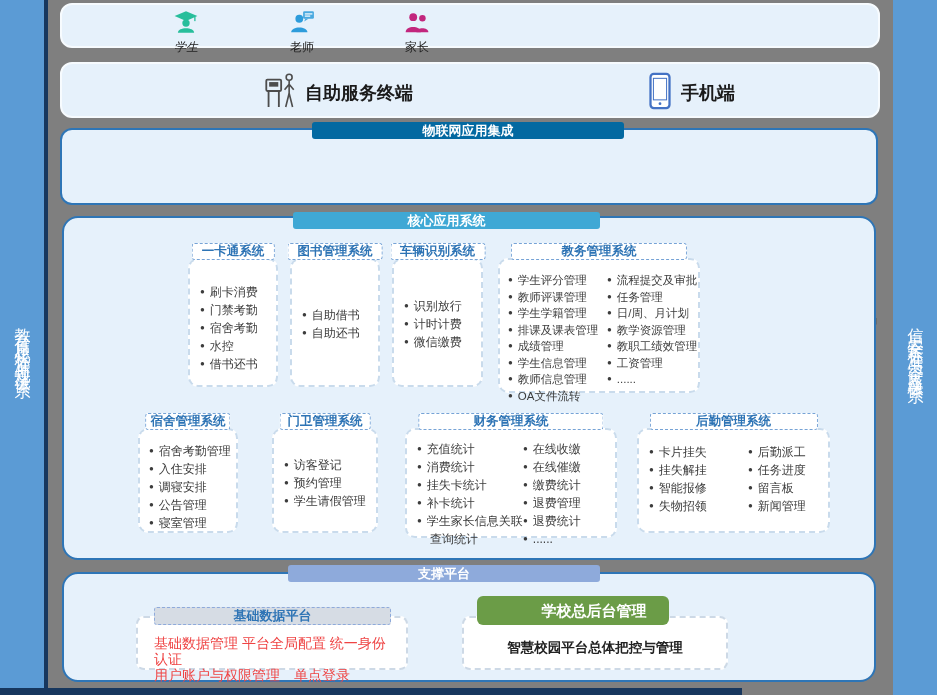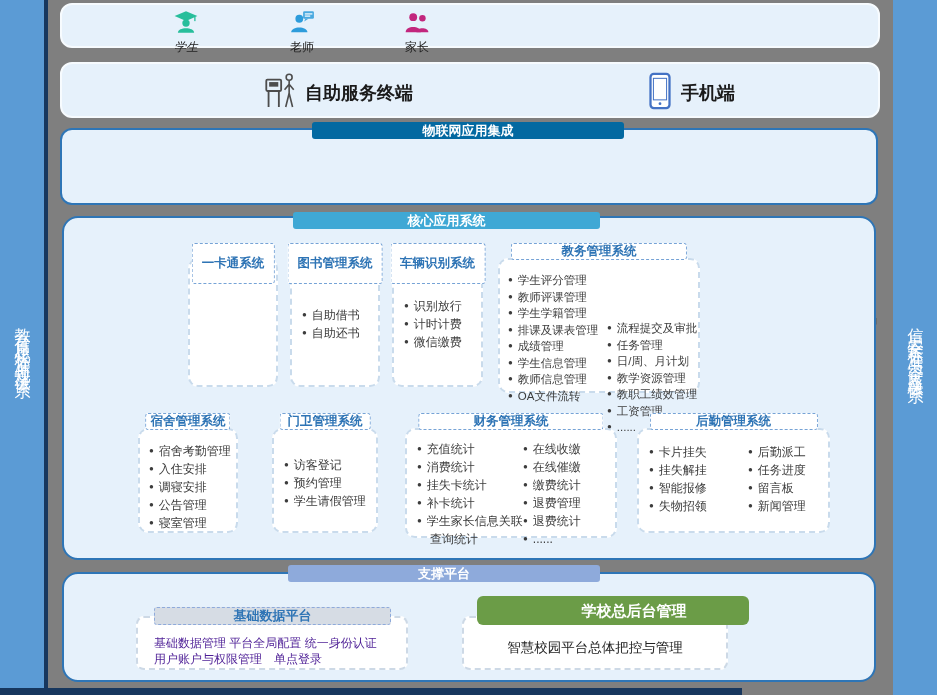--- a/index.html
+++ b/index.html
@@ -24,36 +24,36 @@
   .term-item { position:absolute; display:flex; align-items:center; gap:9px; }
   .term-item .label { font-size:18px; font-weight:bold; color:#1a1a1a; }
 
   .iot-item { position:absolute; top:143px; width:84px; text-align:center; }
   .tile { width:36px; height:36px; border-radius:8px; margin:0 auto; display:flex; align-items:center; justify-content:center; }
   .iot-item .label { font-size:11px; color:#333; margin-top:4px; }
 
   .sysbox { position:absolute; background:#fff; border:2px dashed #C9DBEC; border-radius:10px; }
   .syshead { position:absolute; top:-17px; left:50%; transform:translateX(-50%); background:#fff;
              border:1px dashed #76A3D6; border-radius:3px; color:#2E74B5; font-weight:bold;
-             font-size:12.5px; line-height:15px; padding:12px 9px; white-space:nowrap; z-index:4; }
+             font-size:12.5px; line-height:15px; padding:0 9px; white-space:nowrap; z-index:4; }
   .syshead.wide { width:89%; padding:0; text-align:center; }
   .sysbox ul { list-style:none; }
   .li { font-size:12px; color:#3C3C3C; line-height:16px; padding-left:13px; text-indent:-13px; }
   .li::before { content:"●"; font-size:8px; margin-right:5px; position:relative; top:-2px; }
   .cols { display:flex; }
   .dense .li { font-size:11.5px; line-height:15.5px; }
 
   .base-head { position:absolute; left:154px; top:607px; width:237px; height:18px; z-index:5;
                background:#D6DCE4; border:1px dashed #8EAADB; border-radius:3px; color:#2E74B5;
                font-weight:bold; font-size:13px; line-height:16px; text-align:center; }
-  .admin-head { position:absolute; left:477px; top:596px; width:272px; height:29px; z-index:5;
+  .admin-head { position:absolute; left:477px; top:596px; width:192px; height:29px; z-index:5;
                 border-radius:6px; color:#fff; font-weight:bold; font-size:15px; line-height:29px; text-align:center;padding-left:42px; }
   .support-box { position:absolute; background:#fff; border:2px dashed #CDD9E6; border-radius:8px; }
-  .base-text { padding:17px 8px 0 16px; font-size:12px; color:#4c1d95; line-height:16px; }
-  .admin-text { padding-top:21px; text-align:center; font-size:13.5px; font-weight:400; color:#222; }
+  .base-text { padding:17px 8px 0 16px; font-size:14px; color:#ef4444; line-height:16px; }
+  .admin-text { padding-top:21px; text-align:center; font-size:13.5px; font-weight:700; color:#222; }
 </style>
 </head>
 <body>
 
 <div class="stage">
 
   <div class="bar-left" style="background: rgb(91, 155, 213);">
     <span class="vtext">教育信息化标准与规范体系</span>
   </div>
   <div class="navy-line" style="background: rgb(23, 55, 94);"></div>
@@ -222,20 +222,27 @@
       </div>
       <div class="label">智慧后勤</div>
     </div>
   </div>
 
   <div class="banner" style="left: 293px; top: 212px; width: 307px; background: rgb(63, 168, 213);">核心应用系统</div>
   <div class="panel blue-border" style="left:62px; top:216px; width:814px; height:344px; border-radius:16px;"></div>
 
   <div class="sysbox" style="left:188px; top:258px; width:90px; height:129px;">
     <div class="syshead">一卡通系统</div>
+    <ul style="padding:24px 0 0 10px;">
+      <li class="li">刷卡消费</li>
+      <li class="li">门禁考勤</li>
+      <li class="li">宿舍考勤</li>
+      <li class="li">水控</li>
+      <li class="li">借书还书</li>
+    </ul>
   </div>
 
   <div class="sysbox" style="left:290px; top:258px; width:90px; height:129px;">
     <div class="syshead">图书管理系统</div>
     <ul style="padding:47px 0 0 10px;">
       <li class="li">自助借书</li>
       <li class="li">自助还书</li>
     </ul>
   </div>
 
@@ -254,21 +261,21 @@
       <ul style="width:99px;">
         <li class="li">学生评分管理</li>
         <li class="li">教师评课管理</li>
         <li class="li">学生学籍管理</li>
         <li class="li">排课及课表管理</li>
         <li class="li">成绩管理</li>
         <li class="li">学生信息管理</li>
         <li class="li">教师信息管理</li>
         <li class="li">OA文件流转</li>
       </ul>
-      <ul style="flex:1;margin-top:48px;">
+      <ul style="flex:1;">
         <li class="li">流程提交及审批</li>
         <li class="li">任务管理</li>
         <li class="li">日/周、月计划</li>
         <li class="li">教学资源管理</li>
         <li class="li">教职工绩效管理</li>
         <li class="li">工资管理</li>
         <li class="li">......</li>
       </ul>
     </div>
   </div>

